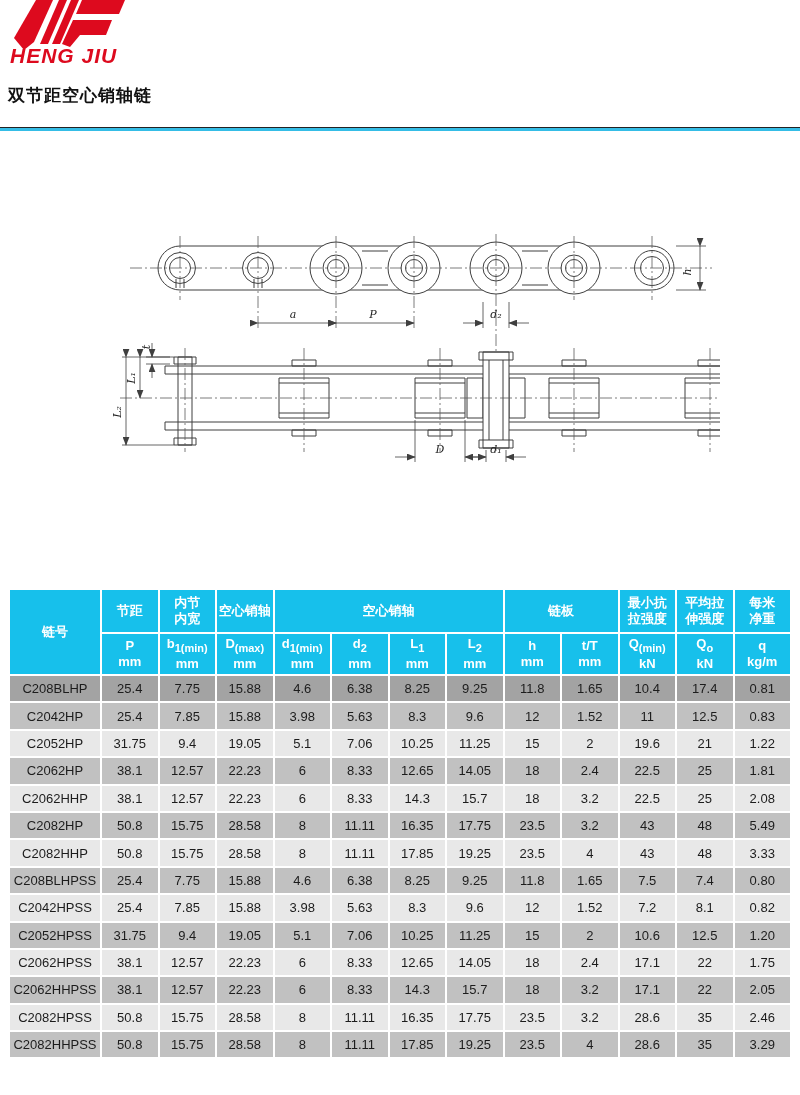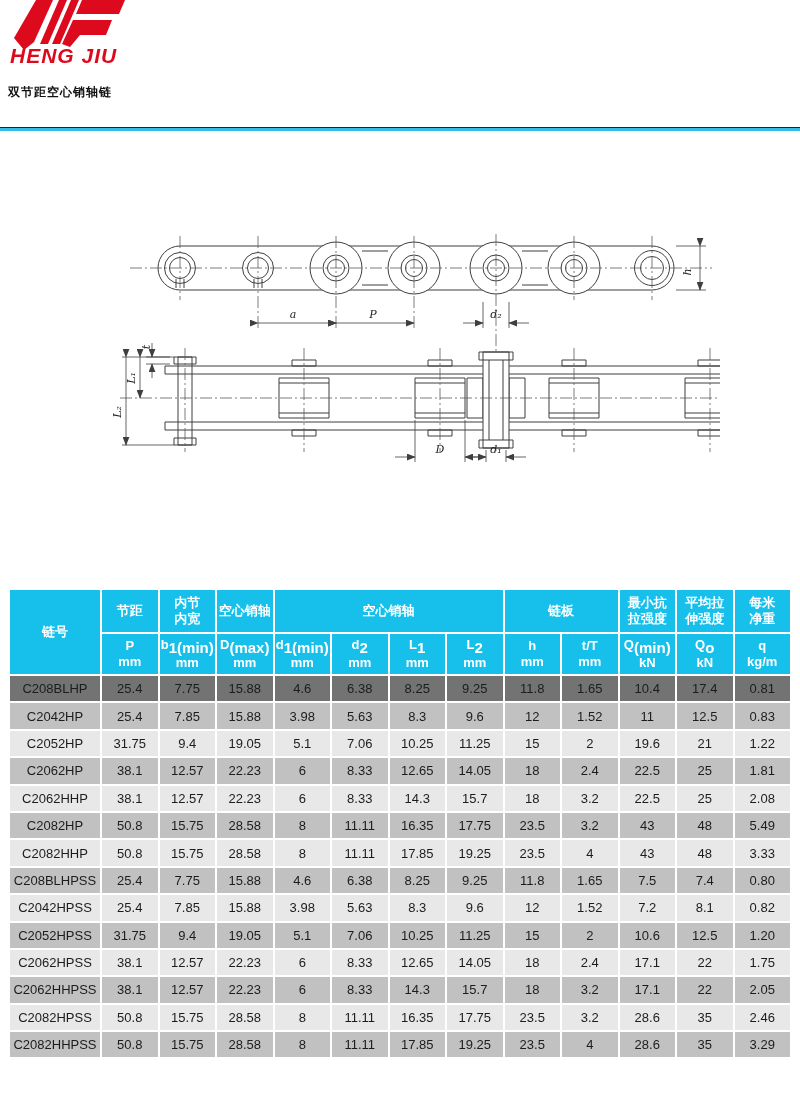--- a/index.html
+++ b/index.html
@@ -3,40 +3,40 @@
 <meta charset="utf-8">
 <style>
   html,body{margin:0;padding:0;background:#fff;}
   #page{position:relative;width:800px;height:1095px;background:#fff;overflow:hidden;
         font-family:"Liberation Sans",sans-serif;color:#111;}
   
   #logo{position:absolute;left:8px;top:0;}
   #brand{position:absolute;left:10px;top:44px;font-size:21px;font-weight:bold;
          font-style:italic;letter-spacing:1px;color:#dd0a1e;}
   
-  #title-zh{position:absolute;left:8px;top:84px;font-size:12px;font-weight:bold;letter-spacing:1px;}
+  #title-zh{position:absolute;left:8px;top:84px;font-size:17px;font-weight:bold;letter-spacing:1px;}
   #title-en{position:absolute;left:7px;top:102px;font-size:18px;font-weight:bold;}
   #rule{position:absolute;left:0;top:127px;width:800px;height:3px;background:#35bde6;border-top:1px solid #222;}
   
   #drawing{position:absolute;left:100px;top:226px;}
   #drawing *{vector-effect:non-scaling-stroke;}
   .ln{stroke:#3f3f3f;stroke-width:1;fill:none;}
   .wh{stroke:#3f3f3f;stroke-width:1;fill:#fff;}
   .cl{stroke:#5a5a5a;stroke-width:0.8;fill:none;stroke-dasharray:12 3 2 3;}
   .dim{stroke:#3f3f3f;stroke-width:0.8;fill:none;}
   .lab{font-family:"DejaVu Serif",serif;font-style:italic;font-size:11px;fill:#222;}
   
   #spec{position:absolute;left:8px;top:588px;width:784px;border-collapse:collapse;table-layout:fixed;}
   #spec th,#spec td{border:2px solid #fff;text-align:center;vertical-align:middle;padding:0;}
   #spec thead th{background:#17c0eb;color:#fff;font-weight:bold;font-size:13px;line-height:16px;}
   #spec thead tr.gr th{height:42px;}
   #spec thead tr.sh th{height:40px;font-weight:bold;}
-  #spec thead sub{font-size:15px;font-weight:bold;}
+  #spec thead sub{font-size:11px;font-weight:bold;}
   #spec tbody td{height:25.4px;font-size:13px;color:#1c1c1c;}
-  #spec tbody tr.r-dark td{background:#737373;}
+  #spec tbody tr.r-dark td{background:#a3a3a3;}
   #spec tbody tr.r-mid td{background:#c1c1c1;}
   #spec tbody tr.r-light td{background:#e8e8e8;}
 </style>
 </head>
 <body>
 
 <div id="page">
 
   <svg id="logo" width="118" height="50" viewBox="0 0 118 50">
     <polygon fill="#dd0a1e" points="28,0 45,0 26,42 16,50 6,38"></polygon>

